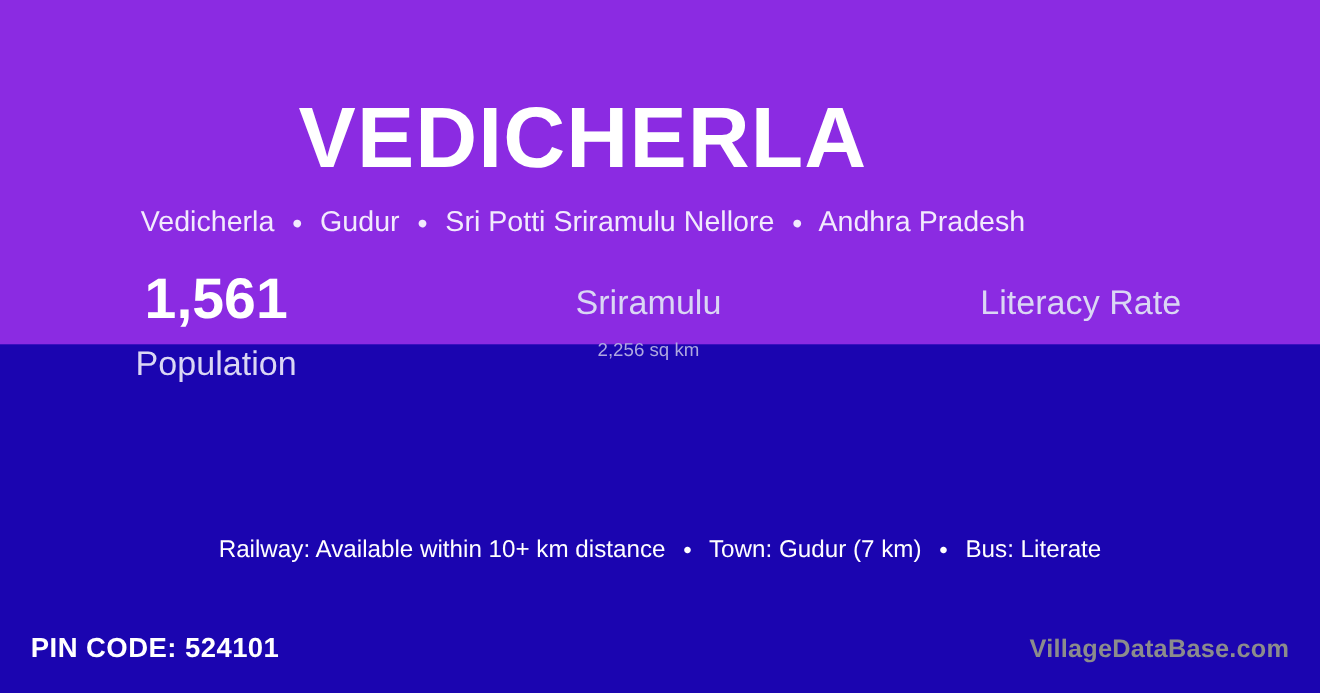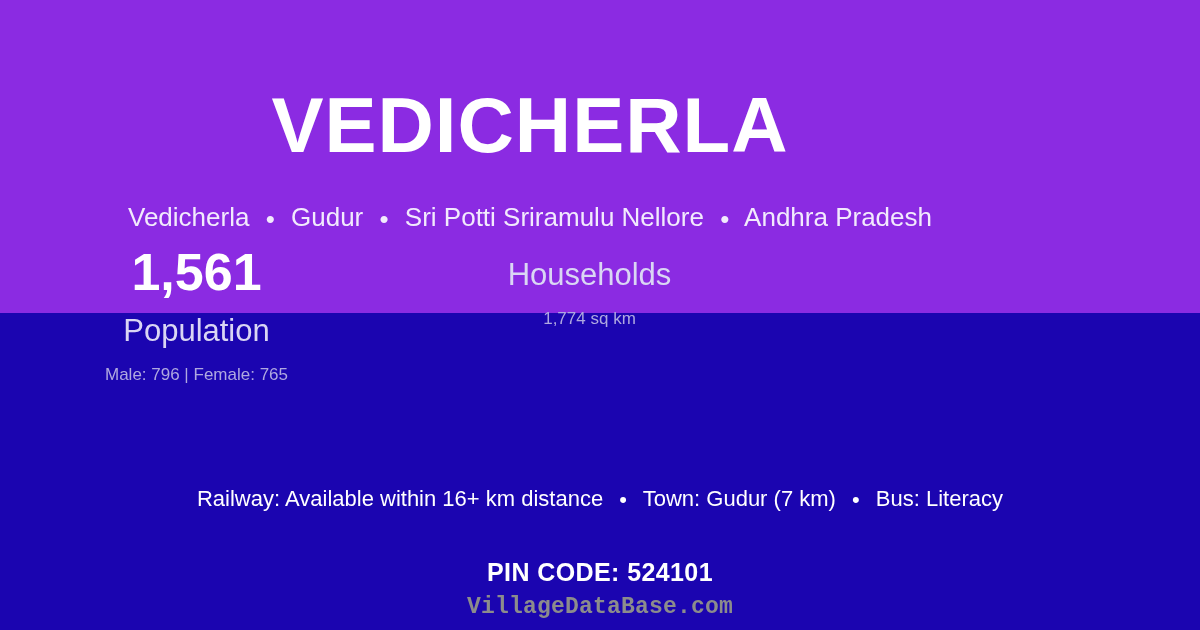--- a/index.html
+++ b/index.html
@@ -48,21 +48,21 @@
     padding: 0;
     font-size: 78px;
     line-height: 1;
     font-weight: 700;
     letter-spacing: 1px;
     color: #FFFFFF;
     padding-top: 86px;
   }
 
   .village-subtitle {
-    margin: 16px;
+    margin: 0;
     padding-top: 22px;
     font-size: 26px;
     line-height: 1.2;
     font-weight: 400;
     color: #F2EAFD;
   }
 
   .subtitle-sep {
     display: inline-block;
     padding: 0 9px;
@@ -138,36 +138,34 @@
     left: 0;
     bottom: 0;
     width: 1200px;
     height: 72px;
     display: flex;
     align-items: center;
     justify-content: space-between;
     padding: 0 28px 10px 28px;
     box-sizing: border-box;
     z-index: 3;
-    flex-direction: column;
   }
 
   .pin-code {
     font-size: 25px;
     font-weight: 700;
     letter-spacing: 0.4px;
     color: #FFFFFF;
   }
 
   .brand {
     font-size: 23px;
     font-weight: 700;
     letter-spacing: 0.2px;
     color: #8C8C8C;
-    font-family: Liberation Mono, monospace;
   }
 </style>
 </head>
 <body>
 
 <div class="card">
 
   <div class="band-top"></div>
 
   <div class="header">
@@ -182,39 +180,39 @@
       <span class="subtitle-sep">•</span>
       <span>Andhra Pradesh</span>
     </div>
   </div>
 
   <div class="stats-row">
 
     <div class="stat-col">
       <div class="stat-value">1,561</div>
       <div class="stat-label">Population</div>
-      <div class="stat-sub">Male: 796 | Female: 765</div>
     </div>
 
     <div class="stat-col">
-      <div class="stat-label">Households</div>
-      <div class="stat-sub">1,774 sq km</div>
+      <div class="stat-label">Sriramulu</div>
+      <div class="stat-sub">2,256 sq km</div>
     </div>
 
     <div class="stat-col">
+      <div class="stat-label">Literacy Rate</div>
     </div>
 
   </div>
 
   <div class="infra-row">
-    <span>Railway: Available within 16+ km distance</span>
+    <span>Railway: Available within 10+ km distance</span>
     <span class="infra-sep">•</span>
     <span>Town: Gudur (7 km)</span>
     <span class="infra-sep">•</span>
-    <span>Bus: Literacy</span>
+    <span>Bus: Literate</span>
   </div>
 
   <div class="footer">
     <div class="pin-code">PIN CODE: 524101</div>
     <div class="brand">VillageDataBase.com</div>
   </div>
 
 </div>
 
 </body></html>

